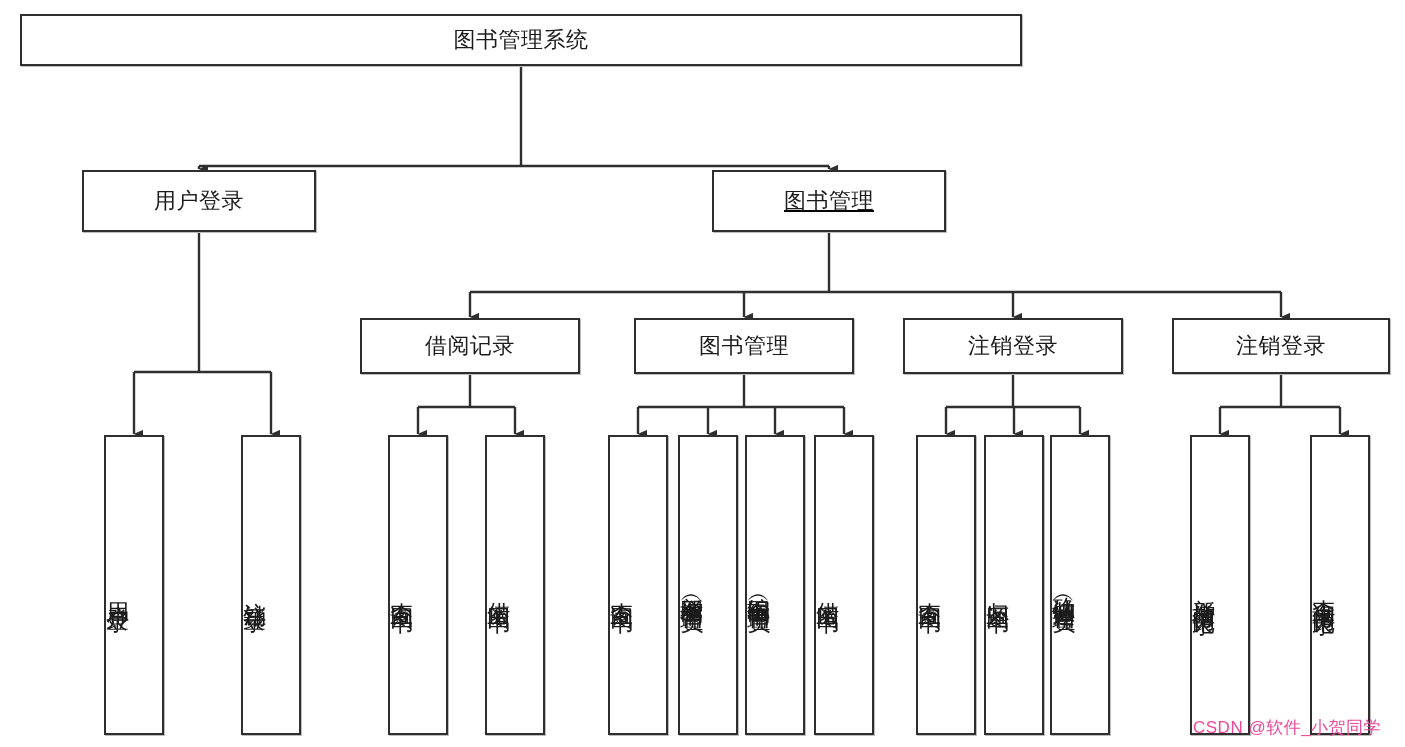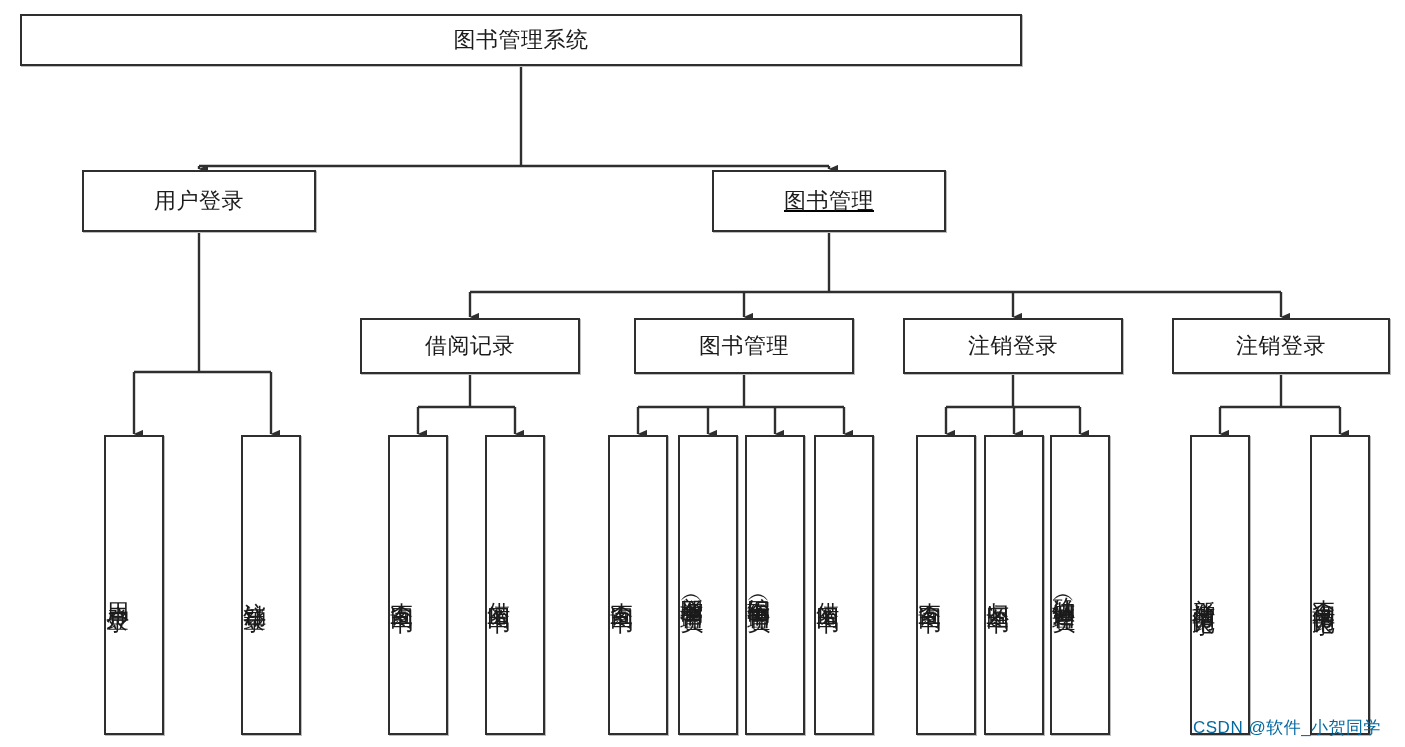--- a/index.html
+++ b/index.html
@@ -56,21 +56,21 @@
     letter-spacing: 3px;
     white-space: nowrap;
     margin-top: 4px;
   }
   .node.vertical.tall .lbl {
     margin-top: 0px;
     letter-spacing: 2px;
   }
   .watermark {
     position: absolute;
-    color: #0369a1;
+    color: #ec4899;
     font-size: 17px;
     white-space: nowrap;
     letter-spacing: 0.5px;
     pointer-events: none;
   }
 </style>
 </head>
 <body>
 
 <div id="canvas">

